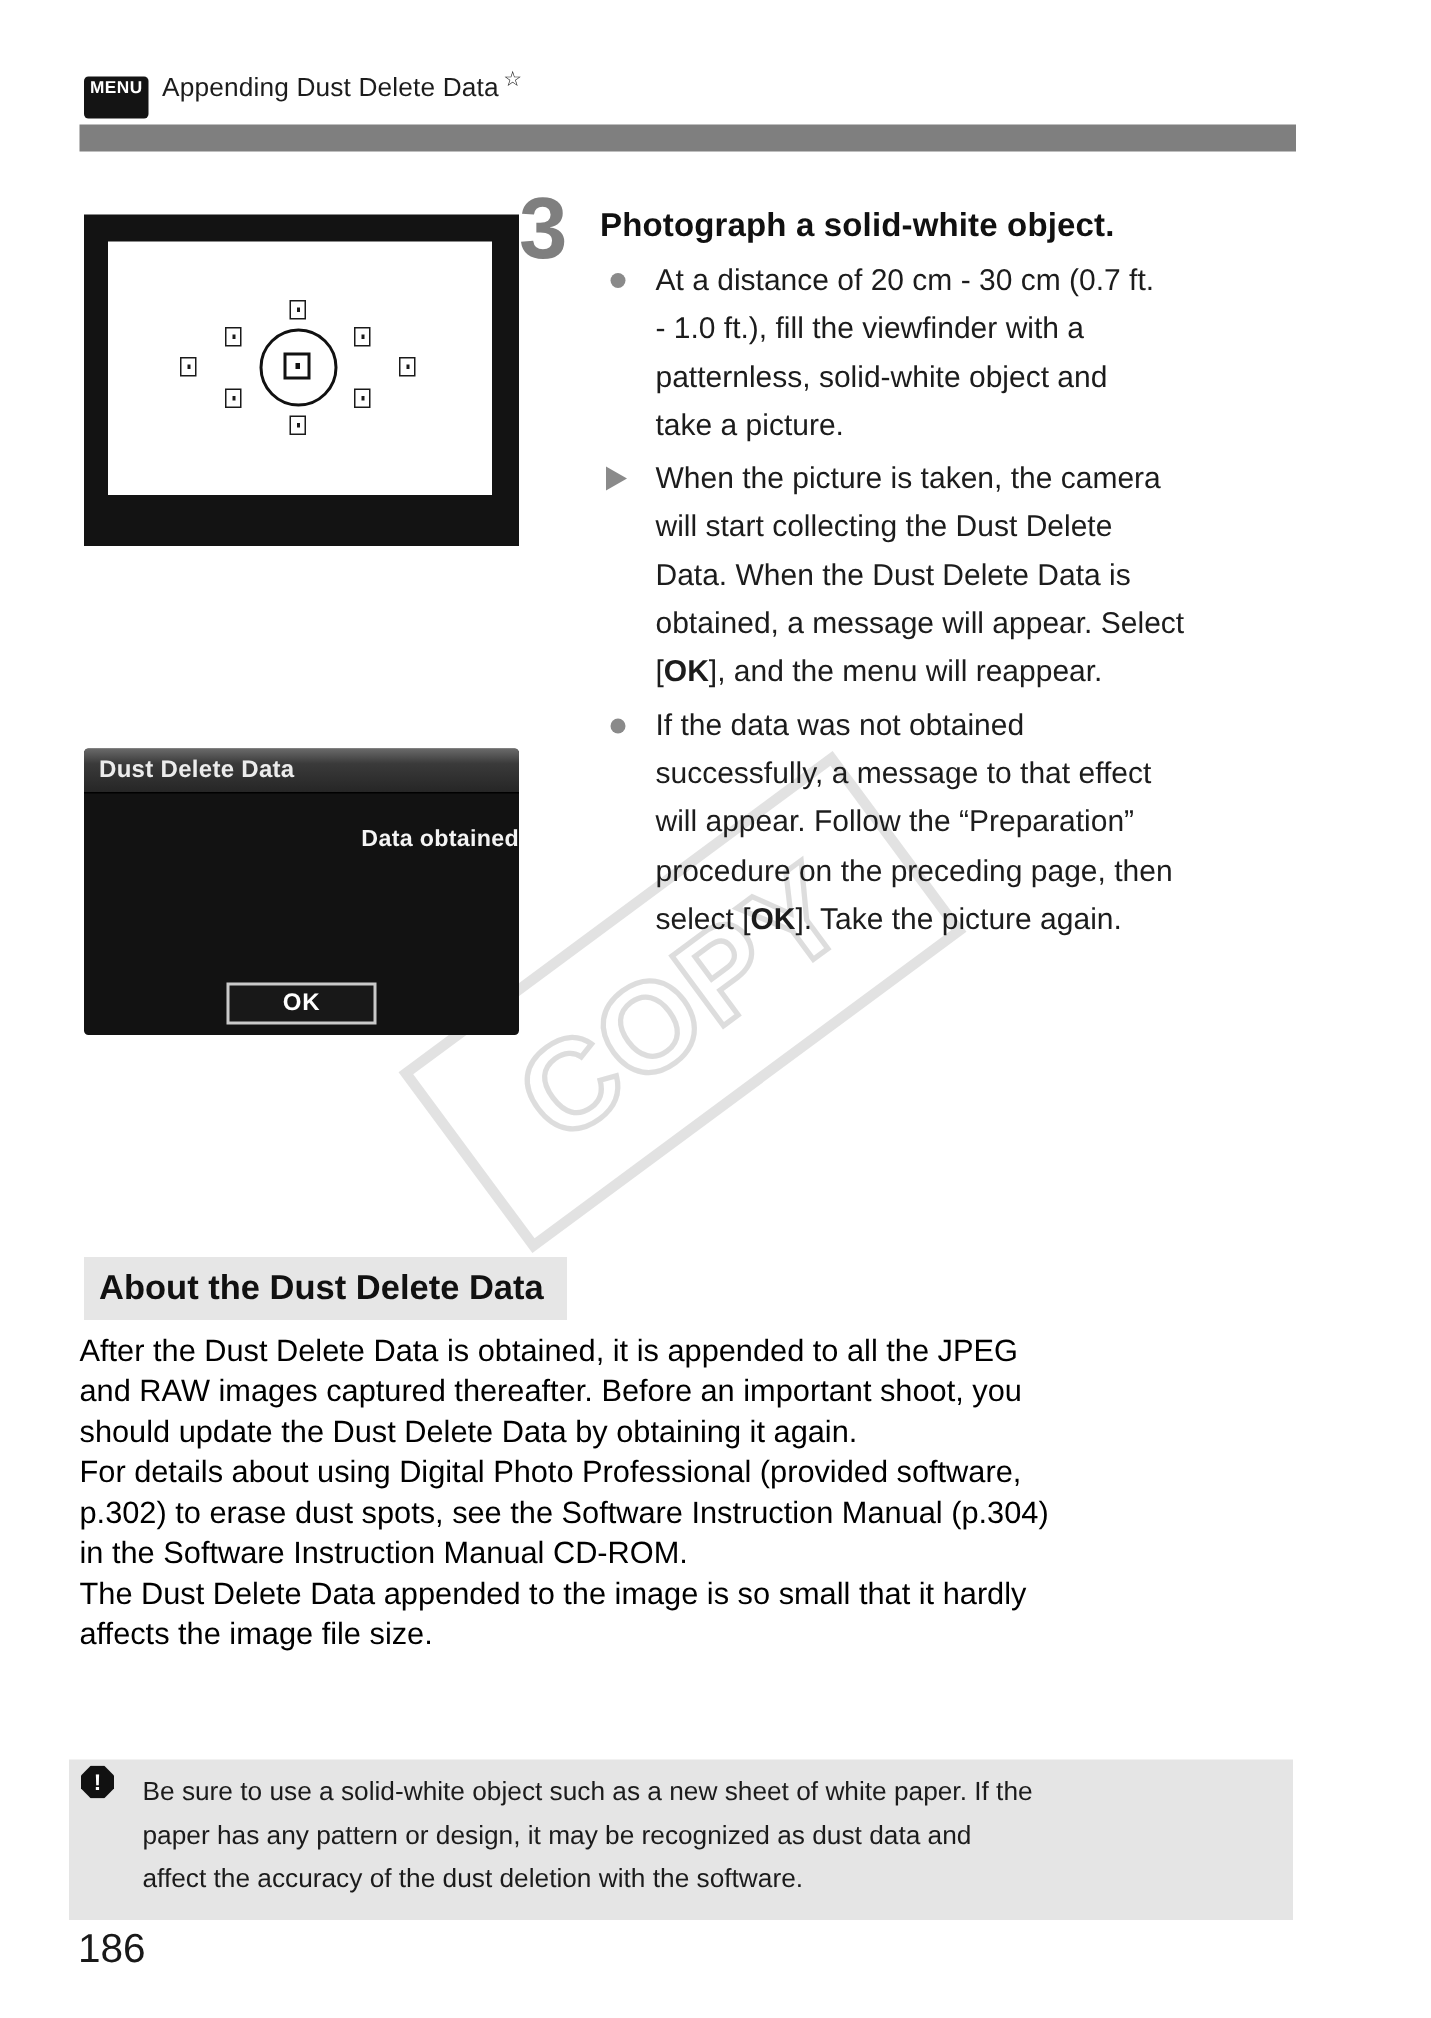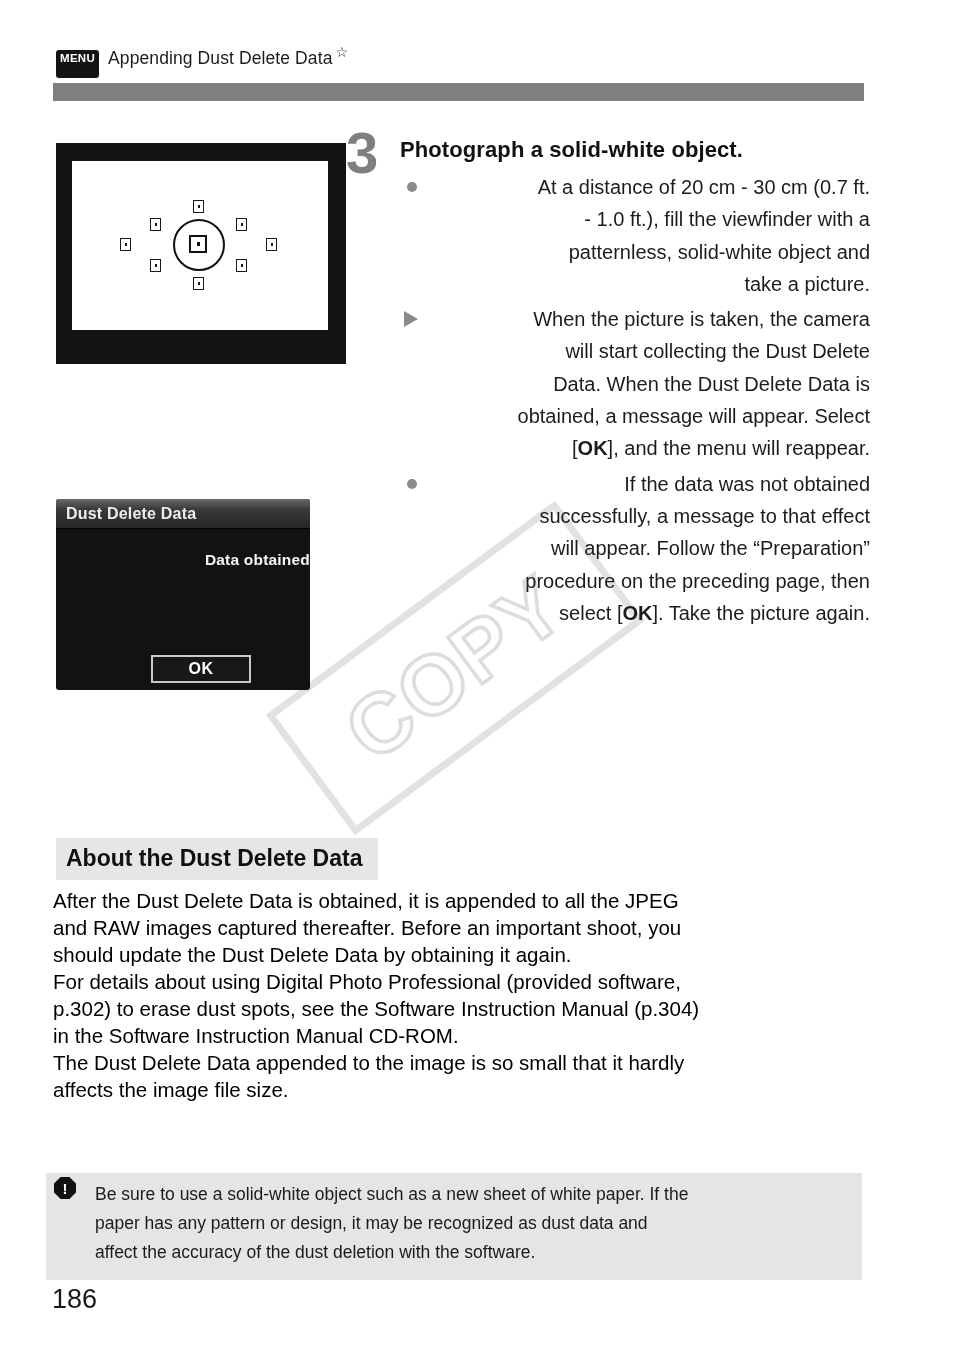--- a/index.html
+++ b/index.html
@@ -25,32 +25,32 @@
         box-sizing:border-box;display:flex;align-items:center;justify-content:center;}
   .af-c::after{content:'';width:3px;height:4px;background:#111;}
   .spot-circle{position:absolute;left:101px;top:58px;width:52px;height:52px;border:2.5px solid #111;
                border-radius:50%;box-sizing:border-box;}
 
   
   .step{position:absolute;left:346px;top:120px;width:524px;z-index:2;}
   .step-number{position:absolute;left:0;top:4px;font-size:58px;line-height:1;font-weight:bold;color:#7f7f7f;}
   .step-heading{position:absolute;left:54px;top:17px;font-size:22px;font-weight:bold;color:#111;
                 letter-spacing:.1px;white-space:nowrap;}
-  .step-list{position:absolute;left:56px;top:51px;width:468px;text-align:right;}
+  .step-list{position:absolute;left:56px;top:51px;width:468px;}
   .step-item{display:flex;font-size:20px;line-height:32.3px;margin-bottom:3px;color:#1c1c1c;}
   .marker{width:35px;flex:none;position:relative;}
   .marker.dot::before{content:'';position:absolute;left:5px;top:11px;width:10px;height:10px;
                       border-radius:50%;background:#8a8a8a;}
   .marker.arrow::before{content:'';position:absolute;left:2px;top:8px;width:0;height:0;
                         border-left:14px solid #8a8a8a;border-top:8px solid transparent;
                         border-bottom:8px solid transparent;}
   .step-text{flex:1;white-space:pre-line;}
 
   
-  .lcd{position:absolute;left:56px;top:499px;width:254px;height:191px;background:#121212;
+  .lcd{position:absolute;left:56px;top:499px;width:290px;height:191px;background:#121212;
        border-radius:3px;overflow:hidden;z-index:3;}
   .lcd-titlebar{height:29px;line-height:29px;padding-left:10px;font-size:16px;font-weight:bold;
                 color:#ececec;letter-spacing:.2px;border-bottom:1px solid #000;
                 background:linear-gradient(180deg,#6a6a6a 0%,#3a3a3a 35%,#262626 100%);}
   .lcd-message{position:absolute;left:0;top:52px;width:100%;text-align:right;font-size:15.5px;
                font-weight:bold;color:#f4f4f4;letter-spacing:.2px;}
   .lcd-ok{position:absolute;left:95px;top:156px;width:100px;height:28px;border:2px solid #c9c9c9;
           background:#181818;color:#fff;font-size:16px;font-weight:bold;box-sizing:border-box;
           display:flex;align-items:center;justify-content:center;letter-spacing:.5px;}
 

